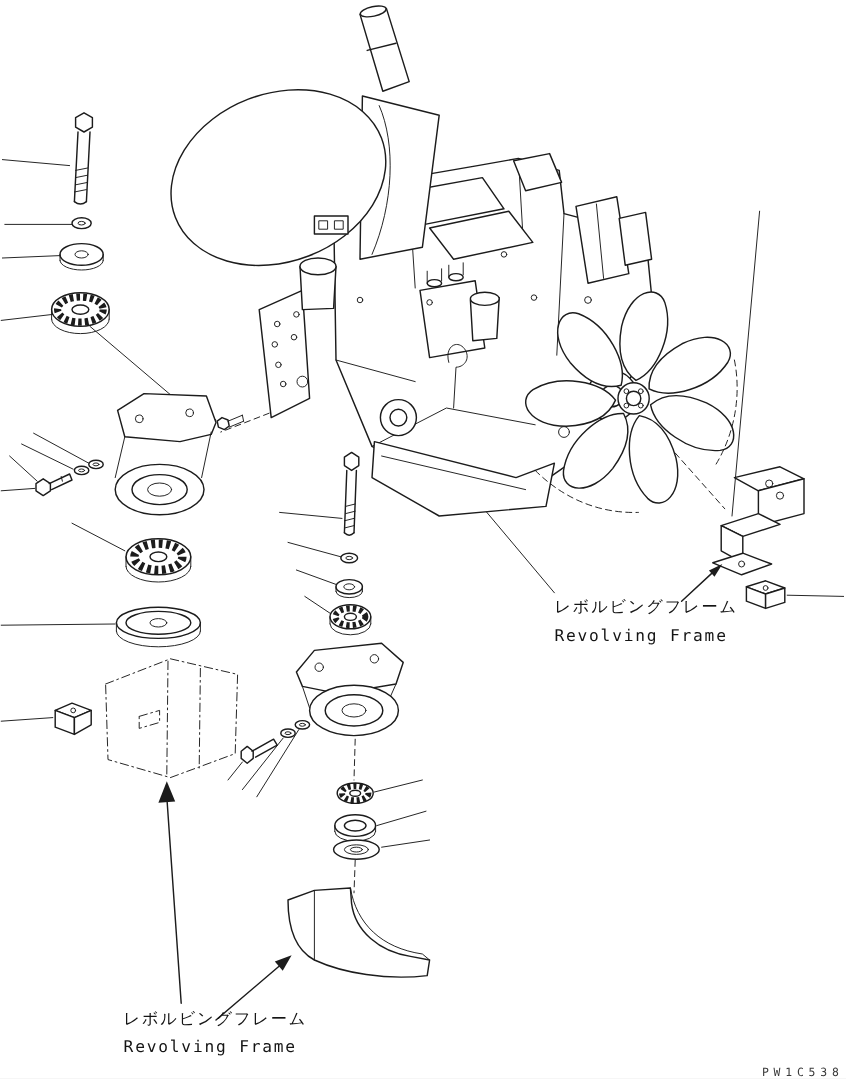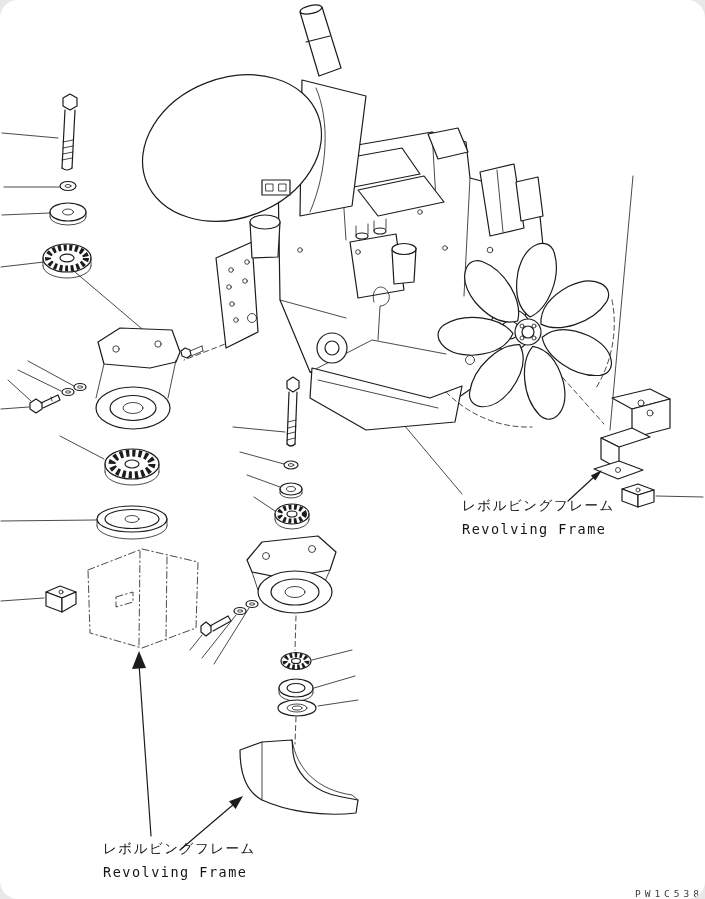--- a/index.html
+++ b/index.html
@@ -1,18 +1,18 @@
 <!DOCTYPE html>
 <html><head>
 <meta charset="utf-8">
 <style>
   html,body{margin:0;padding:0;background:#e8e8e8;}
   .page{
     position:relative;width:705px;height:899px;background:#ffffff;
-    overflow:hidden;font-family:"DejaVu Sans","Liberation Sans",sans-serif;border-radius:18px;
+    overflow:hidden;font-family:"DejaVu Sans","Liberation Sans",sans-serif;
   }
   svg{position:absolute;left:0;top:0;}
   .ln{fill:none;stroke:#1c1c1c;stroke-width:1.2;stroke-linecap:round;stroke-linejoin:round;}
   .wh{fill:#ffffff;stroke:#1c1c1c;stroke-width:1.2;stroke-linejoin:round;}
   .thin{stroke-width:0.8;}
   .dash{stroke-dasharray:5 3.5;}
   .dashdot{stroke-dasharray:7 3 1.5 3;}
   .blk{fill:#1c1c1c;stroke:none;}
   .teeth{fill:none;stroke:#1c1c1c;}
   #blade{fill:#ffffff;stroke:#1c1c1c;stroke-width:1.2;stroke-linejoin:round;}

